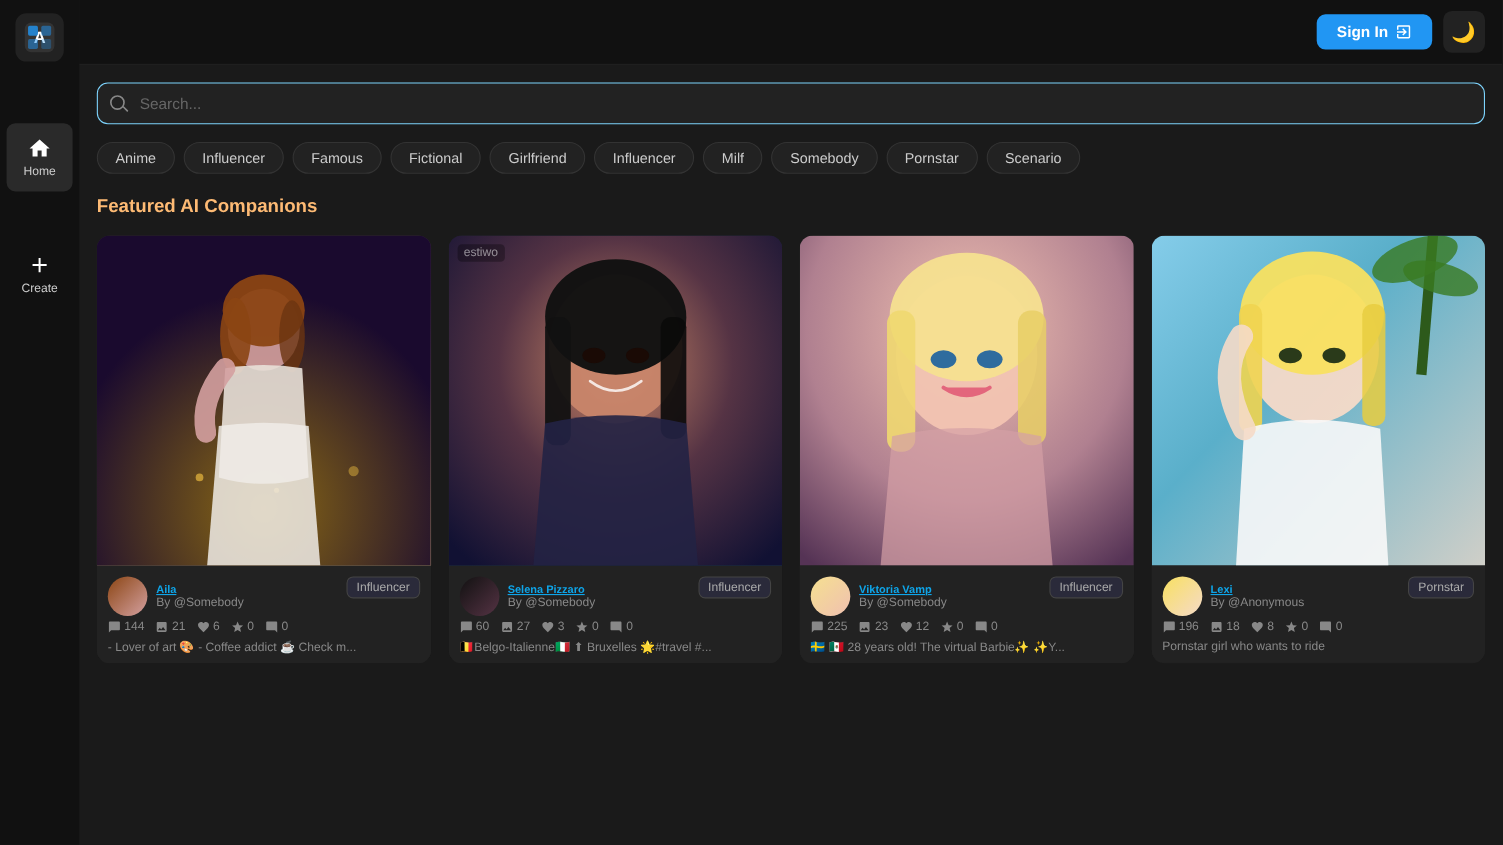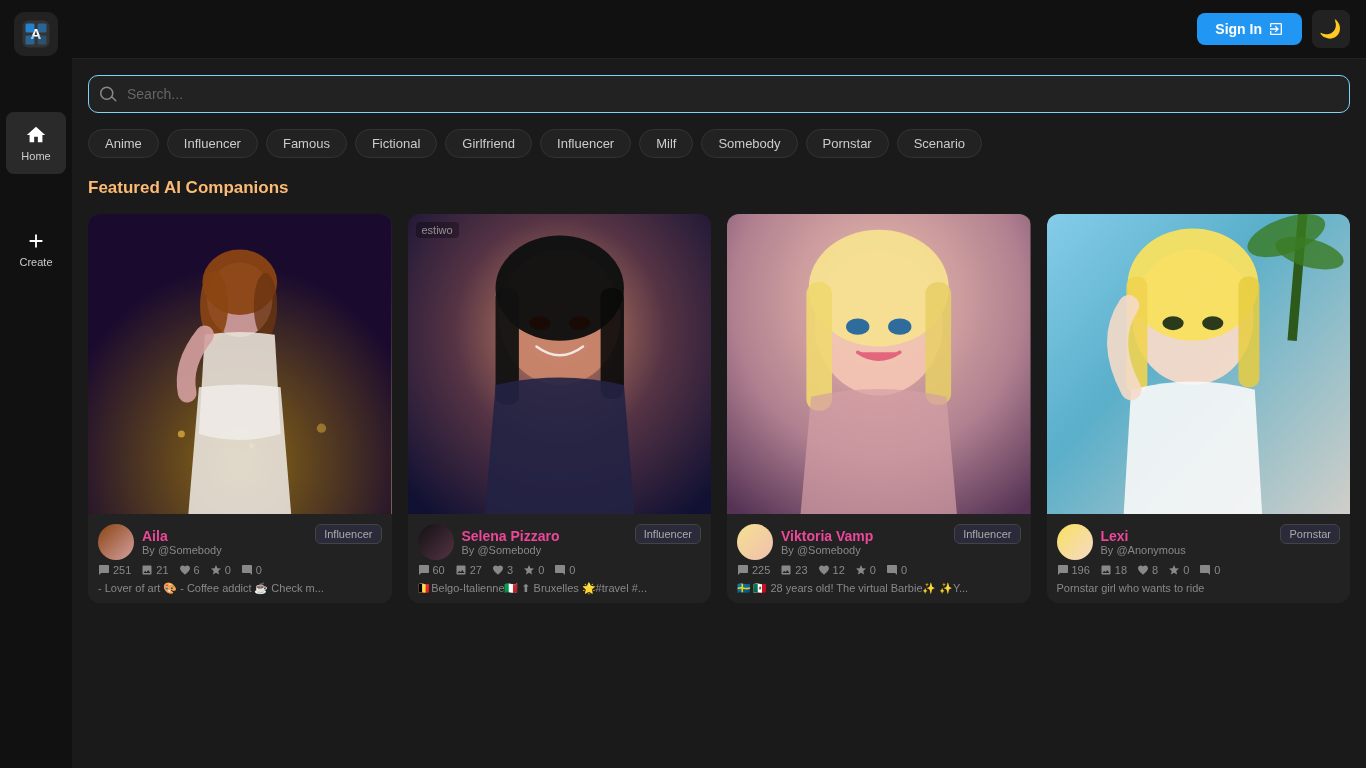--- a/index.html
+++ b/index.html
@@ -190,23 +190,24 @@
     }
     .avatar {
       width: 36px;
       height: 36px;
       border-radius: 50%;
       background: linear-gradient(135deg, #555, #777);
       flex-shrink: 0;
       overflow: hidden;
     }
     .card-name {
-      font-size: 14px;
+      font-size: 10px;
       font-weight: 600;
-      color: #ec4899;
+      color: #0ea5e9;
+      text-decoration: underline;
     }
     .card-by {
       font-size: 11px;
       color: #888;
     }
     .badge {
       background: #2a2a3a;
       border: 1px solid #444;
       border-radius: 6px;
       padding: 3px 8px;
@@ -368,21 +369,21 @@
                 <div class="card-by">By @Somebody</div>
               </div>
             </div>
             <div class="badge">Influencer</div>
           </div>
           <div class="card-stats">
             <div class="stat">
               <svg viewBox="0 0 24 24">
                   <path d="M20 2H4c-1.1 0-2 .9-2 2v18l4-4h14c1.1 0 2-.9 2-2V4c0-1.1-.9-2-2-2z"></path>
                 </svg>
-              <span>251</span>
+              <span>144</span>
             </div>
             <div class="stat">
               <svg viewBox="0 0 24 24">
                   <path d="M21 19V5c0-1.1-.9-2-2-2H5c-1.1 0-2 .9-2 2v14c0 1.1.9 2 2 2h14c1.1 0 2-.9 2-2zM8.5 13.5l2.5 3.01L14.5 12l4.5 6H5l3.5-4.5z"></path>
                 </svg>
               <span>21</span>
             </div>
             <div class="stat">
               <svg viewBox="0 0 24 24">
                   <path d="M12 21.35l-1.45-1.32C5.4 15.36 2 12.28 2 8.5 2 5.42 4.42 3 7.5 3c1.74 0 3.41.81 4.5 2.09C13.09 3.81 14.76 3 16.5 3 19.58 3 22 5.42 22 8.5c0 3.78-3.4 6.86-8.55 11.54L12 21.35z"></path>

